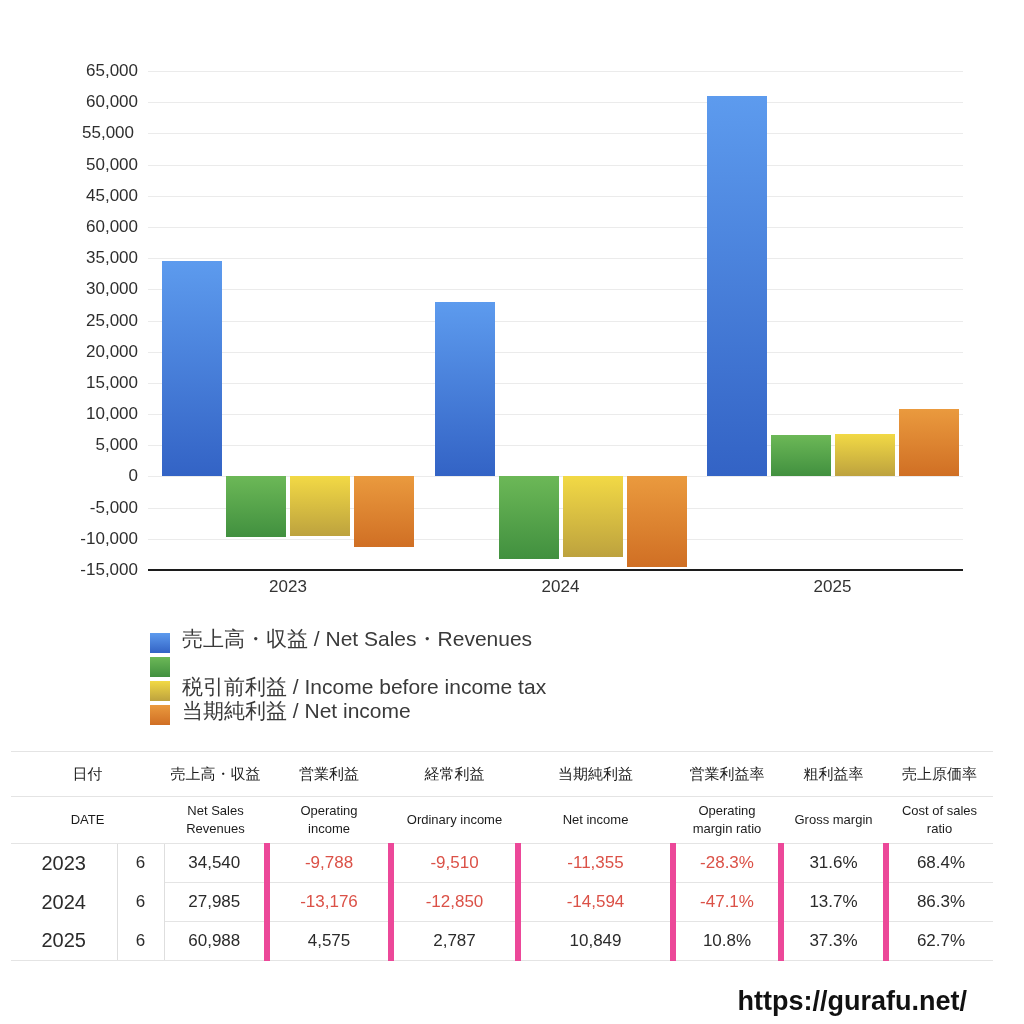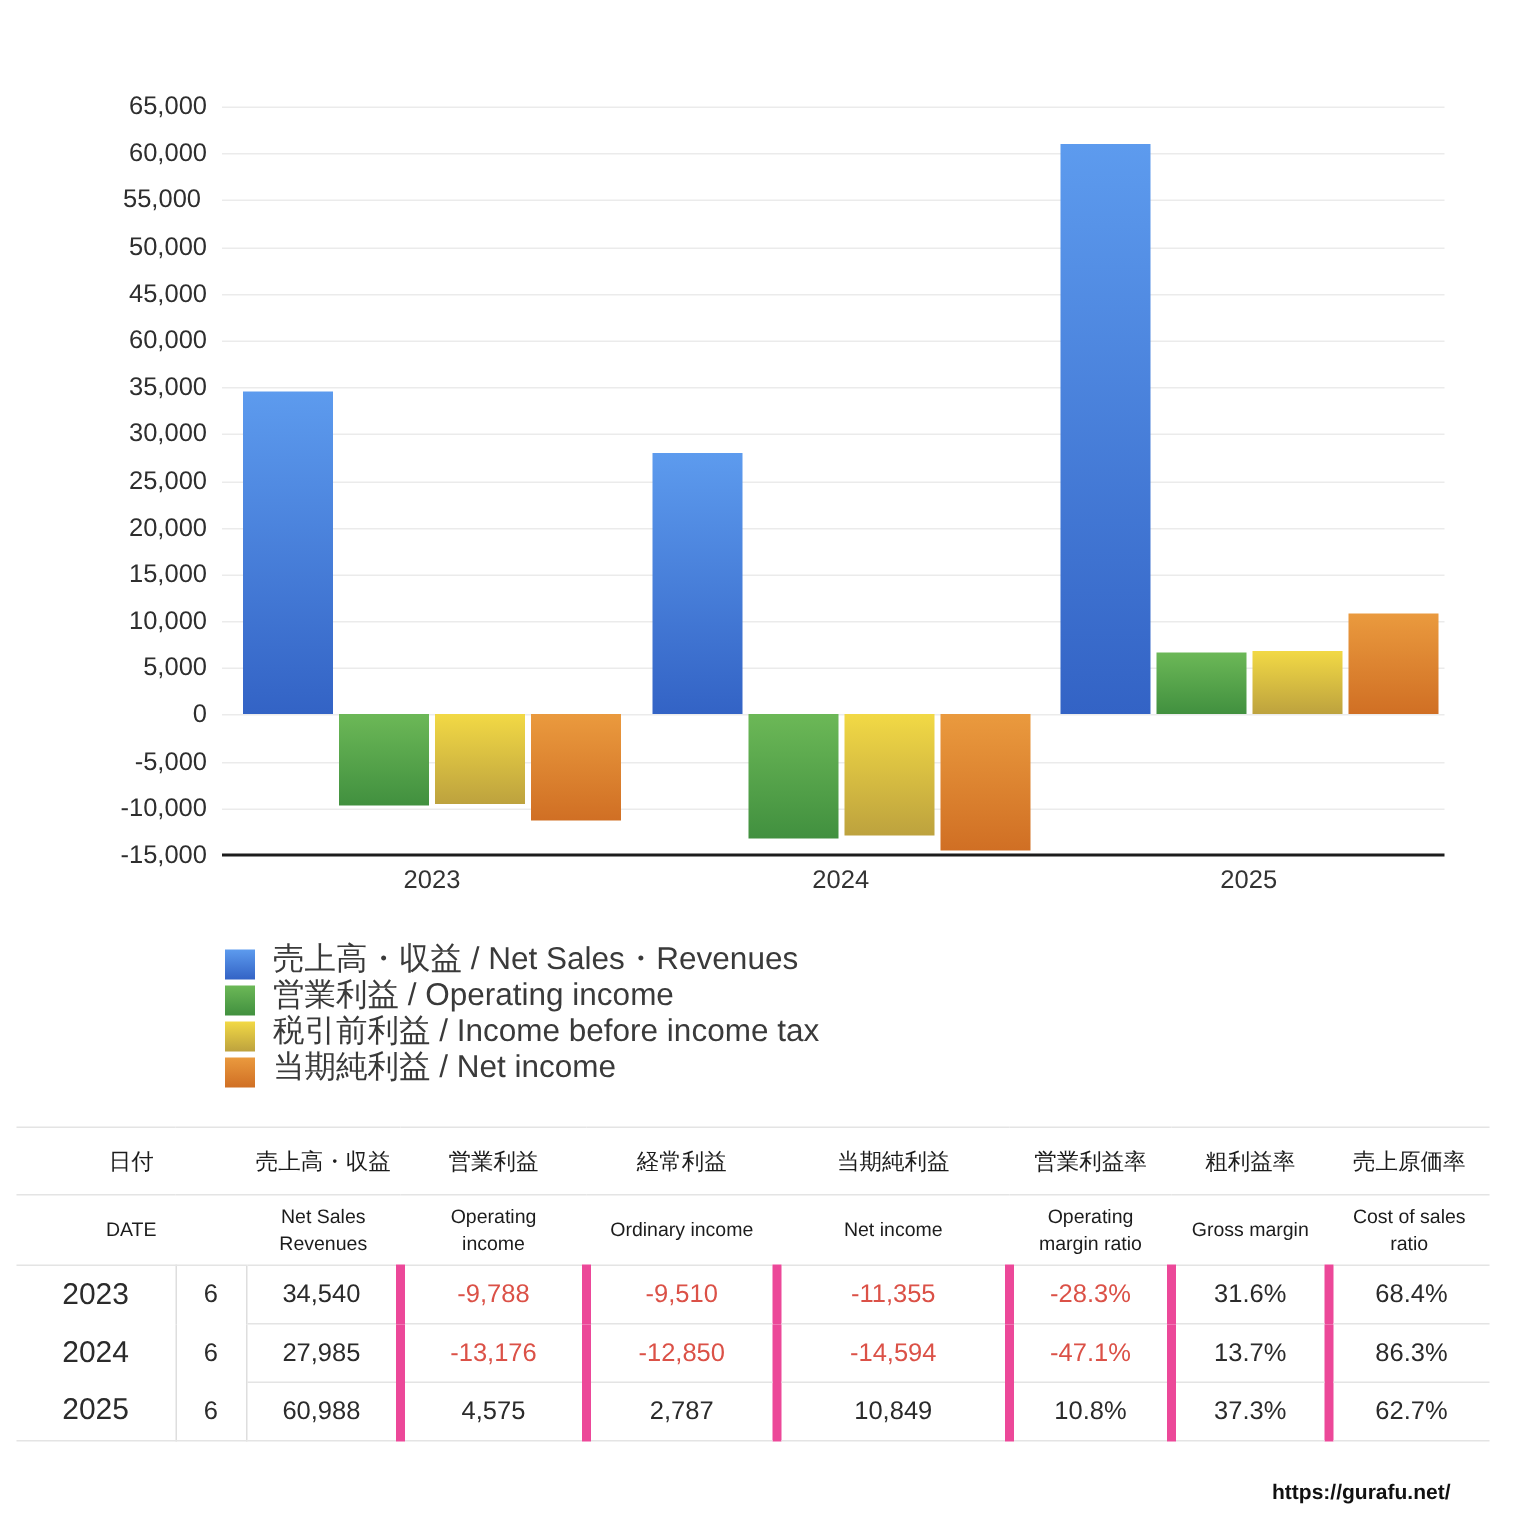--- a/index.html
+++ b/index.html
@@ -26,21 +26,21 @@
                white-space:pre-line;border-bottom:1px solid #e4e4e4;}
   tbody td{height:38px;font-size:17px;color:#2b2b2b;}
   td.year{font-size:20px;font-weight:bold;border-right:1px solid #dedede;}
   td.month{font-size:17px;font-weight:bold;border-right:1px solid #dedede;}
   td.val{border-right:6px solid #ec4899;}
   td.val.last{border-right:none;}
   tbody tr + tr td.val{border-top:1px solid #e4e4e4;}
   tbody tr:last-child td{border-bottom:1px solid #e4e4e4;}
   td.neg{color:#db5147;}
   
-  #footer-url{position:absolute;right:57px;top:986px;font-size:14px;font-weight:bold;color:#111;}
+  #footer-url{position:absolute;right:57px;top:986px;font-size:27px;font-weight:bold;color:#111;}
 </style>
 </head>
 <body>
 
 <div id="chart">
     <div class="gridline" style="left: 148px; top: 71px; width: 815px;"></div>
     <div class="ytick" style="left: 20px; top: 61px;">65,000</div>
     <div class="gridline" style="left: 148px; top: 102.188px; width: 815px;"></div>
     <div class="ytick" style="left: 20px; top: 92.1875px;">60,000</div>
     <div class="gridline" style="left: 148px; top: 133.375px; width: 815px;"></div>
@@ -90,21 +90,20 @@
     <div class="xtick" style="left: 762.5px; top: 577px;">2025</div>
   </div>
 
 <div id="legend">
   <div class="legend-item">
     <span class="legend-swatch" style="background: linear-gradient(rgb(93, 155, 238), rgb(51, 99, 197));"></span>
     <span class="legend-label">売上高・収益 / Net Sales・Revenues</span>
   </div>
   <div class="legend-item">
     <span class="legend-swatch" style="background: linear-gradient(rgb(108, 184, 87), rgb(65, 144, 63));"></span>
-    <span class="legend-label">営業利益 / Operating income</span>
   </div>
   <div class="legend-item">
     <span class="legend-swatch" style="background: linear-gradient(rgb(242, 217, 69), rgb(189, 162, 62));"></span>
     <span class="legend-label">税引前利益 / Income before income tax</span>
   </div>
   <div class="legend-item">
     <span class="legend-swatch" style="background: linear-gradient(rgb(234, 154, 62), rgb(208, 111, 36));"></span>
     <span class="legend-label">当期純利益 / Net income</span>
   </div>
 </div>

